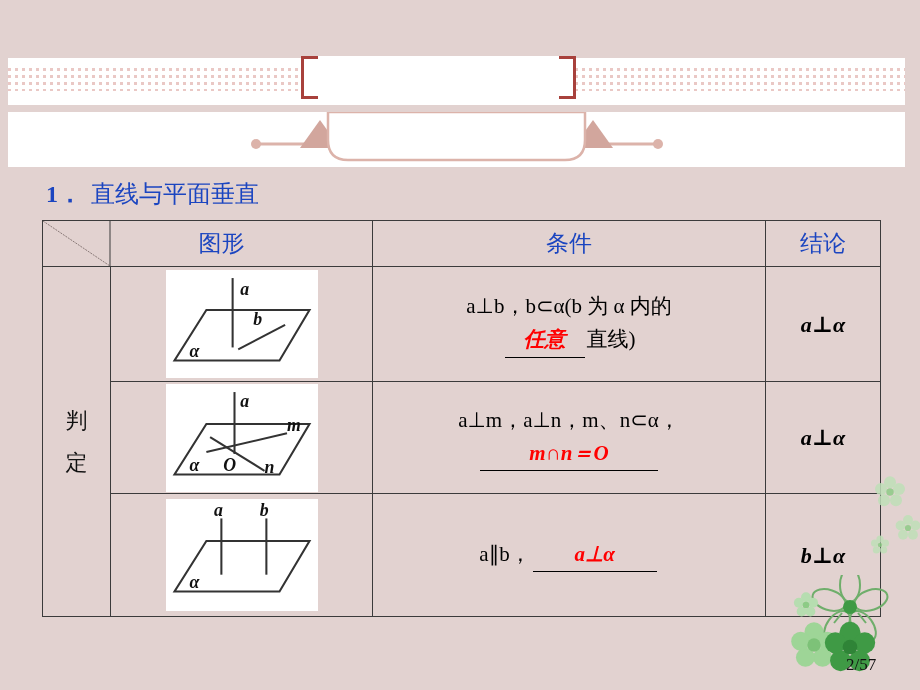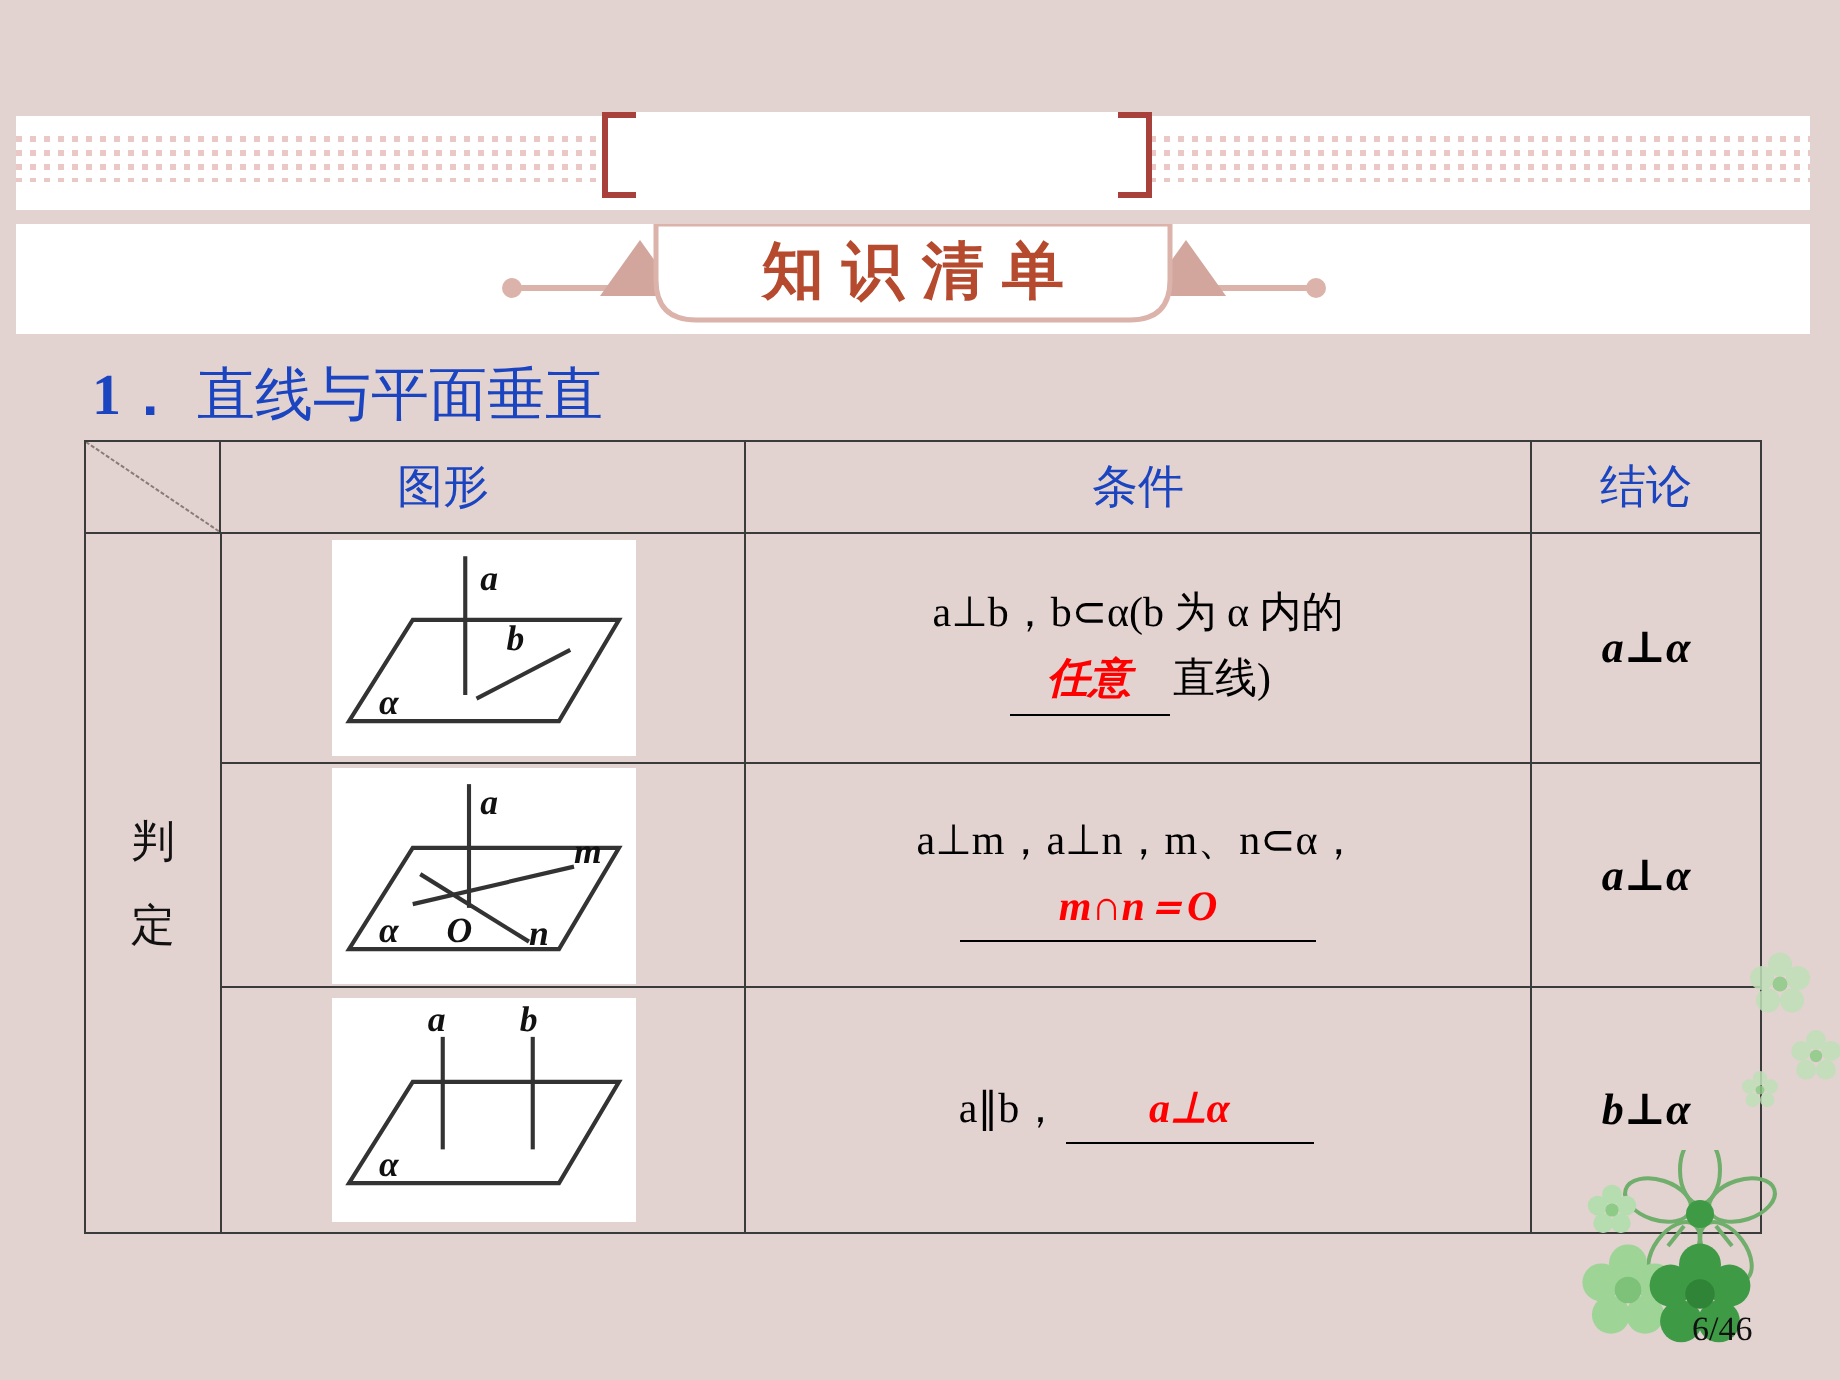--- a/index.html
+++ b/index.html
@@ -50,21 +50,21 @@
   .ribbon-band svg{position:absolute;left:0;top:0;}
   .ribbon-text{
     position:absolute;left:0;top:0;width:897px;height:48px;
     display:flex;align-items:center;justify-content:center;
     color:#b54a2e;font-size:31px;font-weight:bold;letter-spacing:9px;
     text-indent:9px;
     font-family:"Liberation Sans","DejaVu Sans",sans-serif;
   }
   
   .heading{
-    position:absolute;left:46px;top:178px;color:#1b45c0;font-size:29px;
+    position:absolute;left:46px;top:178px;color:#1b45c0;font-size:24px;
     font-family:"Liberation Serif","DejaVu Serif",serif;white-space:nowrap;
   }
   .heading .num{font-weight:bold;font-family:"Liberation Serif","DejaVu Serif",serif;}
   .heading .cn{margin-left:9px;}
   
   table.main{
     position:absolute;left:42px;top:220px;width:838px;height:395px;
     border-collapse:collapse;table-layout:fixed;
   }
   table.main td{border:1px solid #3b3b3b;padding:0;vertical-align:middle;text-align:center;}
@@ -123,21 +123,20 @@
 
     <line x1="597" y1="32" x2="648" y2="32" stroke="#dcb3aa" stroke-width="3"></line>
     <circle cx="650" cy="32" r="5" fill="#dcb3aa"></circle>
 
     <polygon points="312,8 292,36 332,36" fill="#d2a69d"></polygon>
 
     <polygon points="585,8 565,36 605,36" fill="#d2a69d"></polygon>
 
     <path d="M320,0 L577,0 L577,28 Q577,48 557,48 L340,48 Q320,48 320,28 Z" fill="#ffffff" stroke="#dcb3aa" stroke-width="2.5"></path>
   </svg>
-  <div class="ribbon-text">知识清单</div>
 </div>
 
 <div class="heading">
   <span class="num">1．</span><span class="cn">直线与平面垂直</span>
 </div>
 
 <table class="main">
   <colgroup>
     <col class="c1">
       <col class="c2">
@@ -299,13 +298,13 @@
   <g transform="translate(60,72) scale(1.05)" fill="#3f9a45">
     <circle cx="0" cy="-14" r="10"></circle>
       <circle cx="14" cy="-4" r="10"></circle>
     <circle cx="9" cy="13" r="10"></circle>
       <circle cx="-9" cy="13" r="10"></circle>
     <circle cx="-14" cy="-4" r="10"></circle>
       <circle cx="0" cy="0" r="7" fill="#2f8437"></circle>
   </g>
 </svg>
 
-<div class="pagenum">6/46</div>
+<div class="pagenum">2/57</div>
 
 </body></html>

